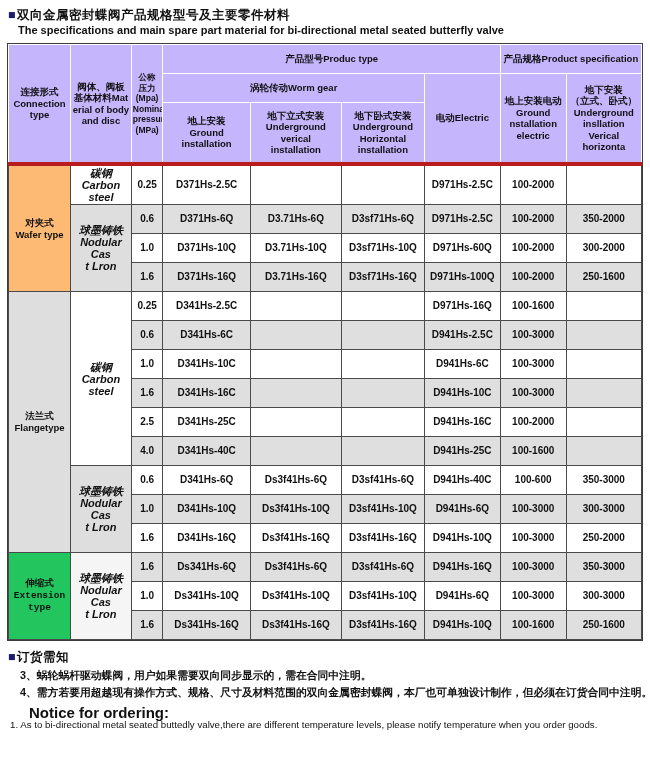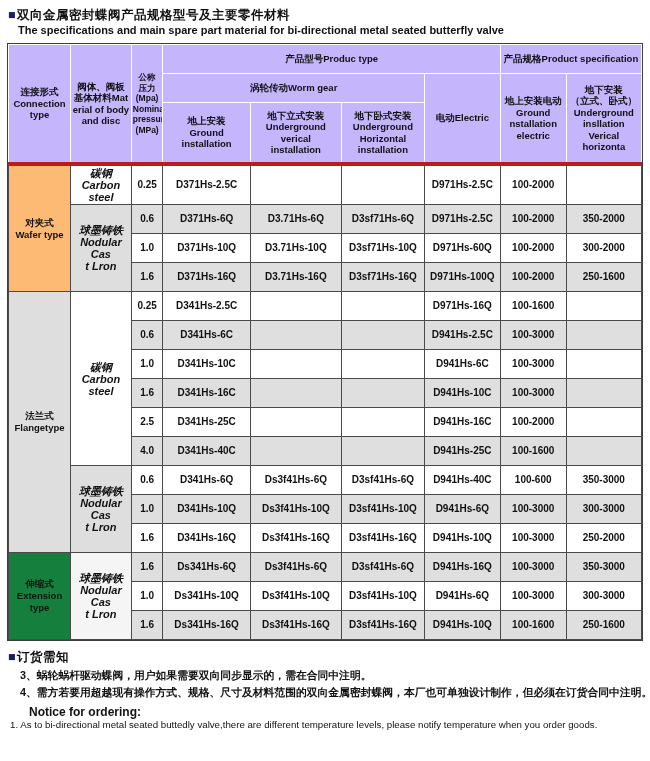--- a/index.html
+++ b/index.html
@@ -46,21 +46,21 @@
   }
   tbody td.shaded{background:#dfdfdf;}
   tbody td.conn{font-size:9.5px;font-weight:bold;line-height:12px;}
   tbody td.mat{font-size:11px;font-weight:bold;line-height:12px;font-style:italic;}
   
   .notice-zh{margin:8px 0 0 1px;}
   .notice-head-zh{font-size:12.5px;font-weight:bold;line-height:16px;letter-spacing:.5px;}
   .notice-zh ol{list-style:none;margin:2px 0 0 0;padding:0 0 0 12px;}
   .notice-zh li{font-size:10.8px;font-weight:600;line-height:16.5px;white-space:nowrap;}
   .notice-en{margin:6px 0 0 3px;}
-  .notice-head-en{font-size:12px;font-weight:bold;line-height:13px;padding-left:19px;}
+  .notice-head-en{font-size:15px;font-weight:bold;line-height:13px;padding-left:19px;}
   .notice-en ol{list-style:none;margin:0;padding:0;}
   .notice-en li{font-size:9.7px;line-height:12.8px;padding-left:13px;text-indent:-13px;}
 </style>
 </head>
 <body>
 
 <div class="page">
 
   <div class="title-block">
     <div class="title-zh"><span class="marker">■</span><span>双向金属密封蝶阀产品规格型号及主要零件材料</span></div>
@@ -254,21 +254,21 @@
           <tr>
             <td>1.6</td>
             <td>D341Hs-16Q</td>
             <td>Ds3f41Hs-16Q</td>
             <td>D3sf41Hs-16Q</td>
             <td>D941Hs-10Q</td>
             <td>100-3000</td>
             <td>250-2000</td>
           </tr>
           <tr>
-            <td class="conn" rowspan="3" style="background: #15803d;">伸缩式
+            <td class="conn" rowspan="3" style="background: #22c55e; font-family: Liberation Mono, monospace;">伸缩式
 Extension
 type</td>
             <td class="mat" rowspan="3" style="background: rgb(245, 245, 245);">球墨铸铁
 Nodular Cas
 t Lron</td>
             <td class="shaded">1.6</td>
             <td class="shaded">Ds341Hs-6Q</td>
             <td class="shaded">Ds3f41Hs-6Q</td>
             <td class="shaded">D3sf41Hs-6Q</td>
             <td class="shaded">D941Hs-16Q</td>

